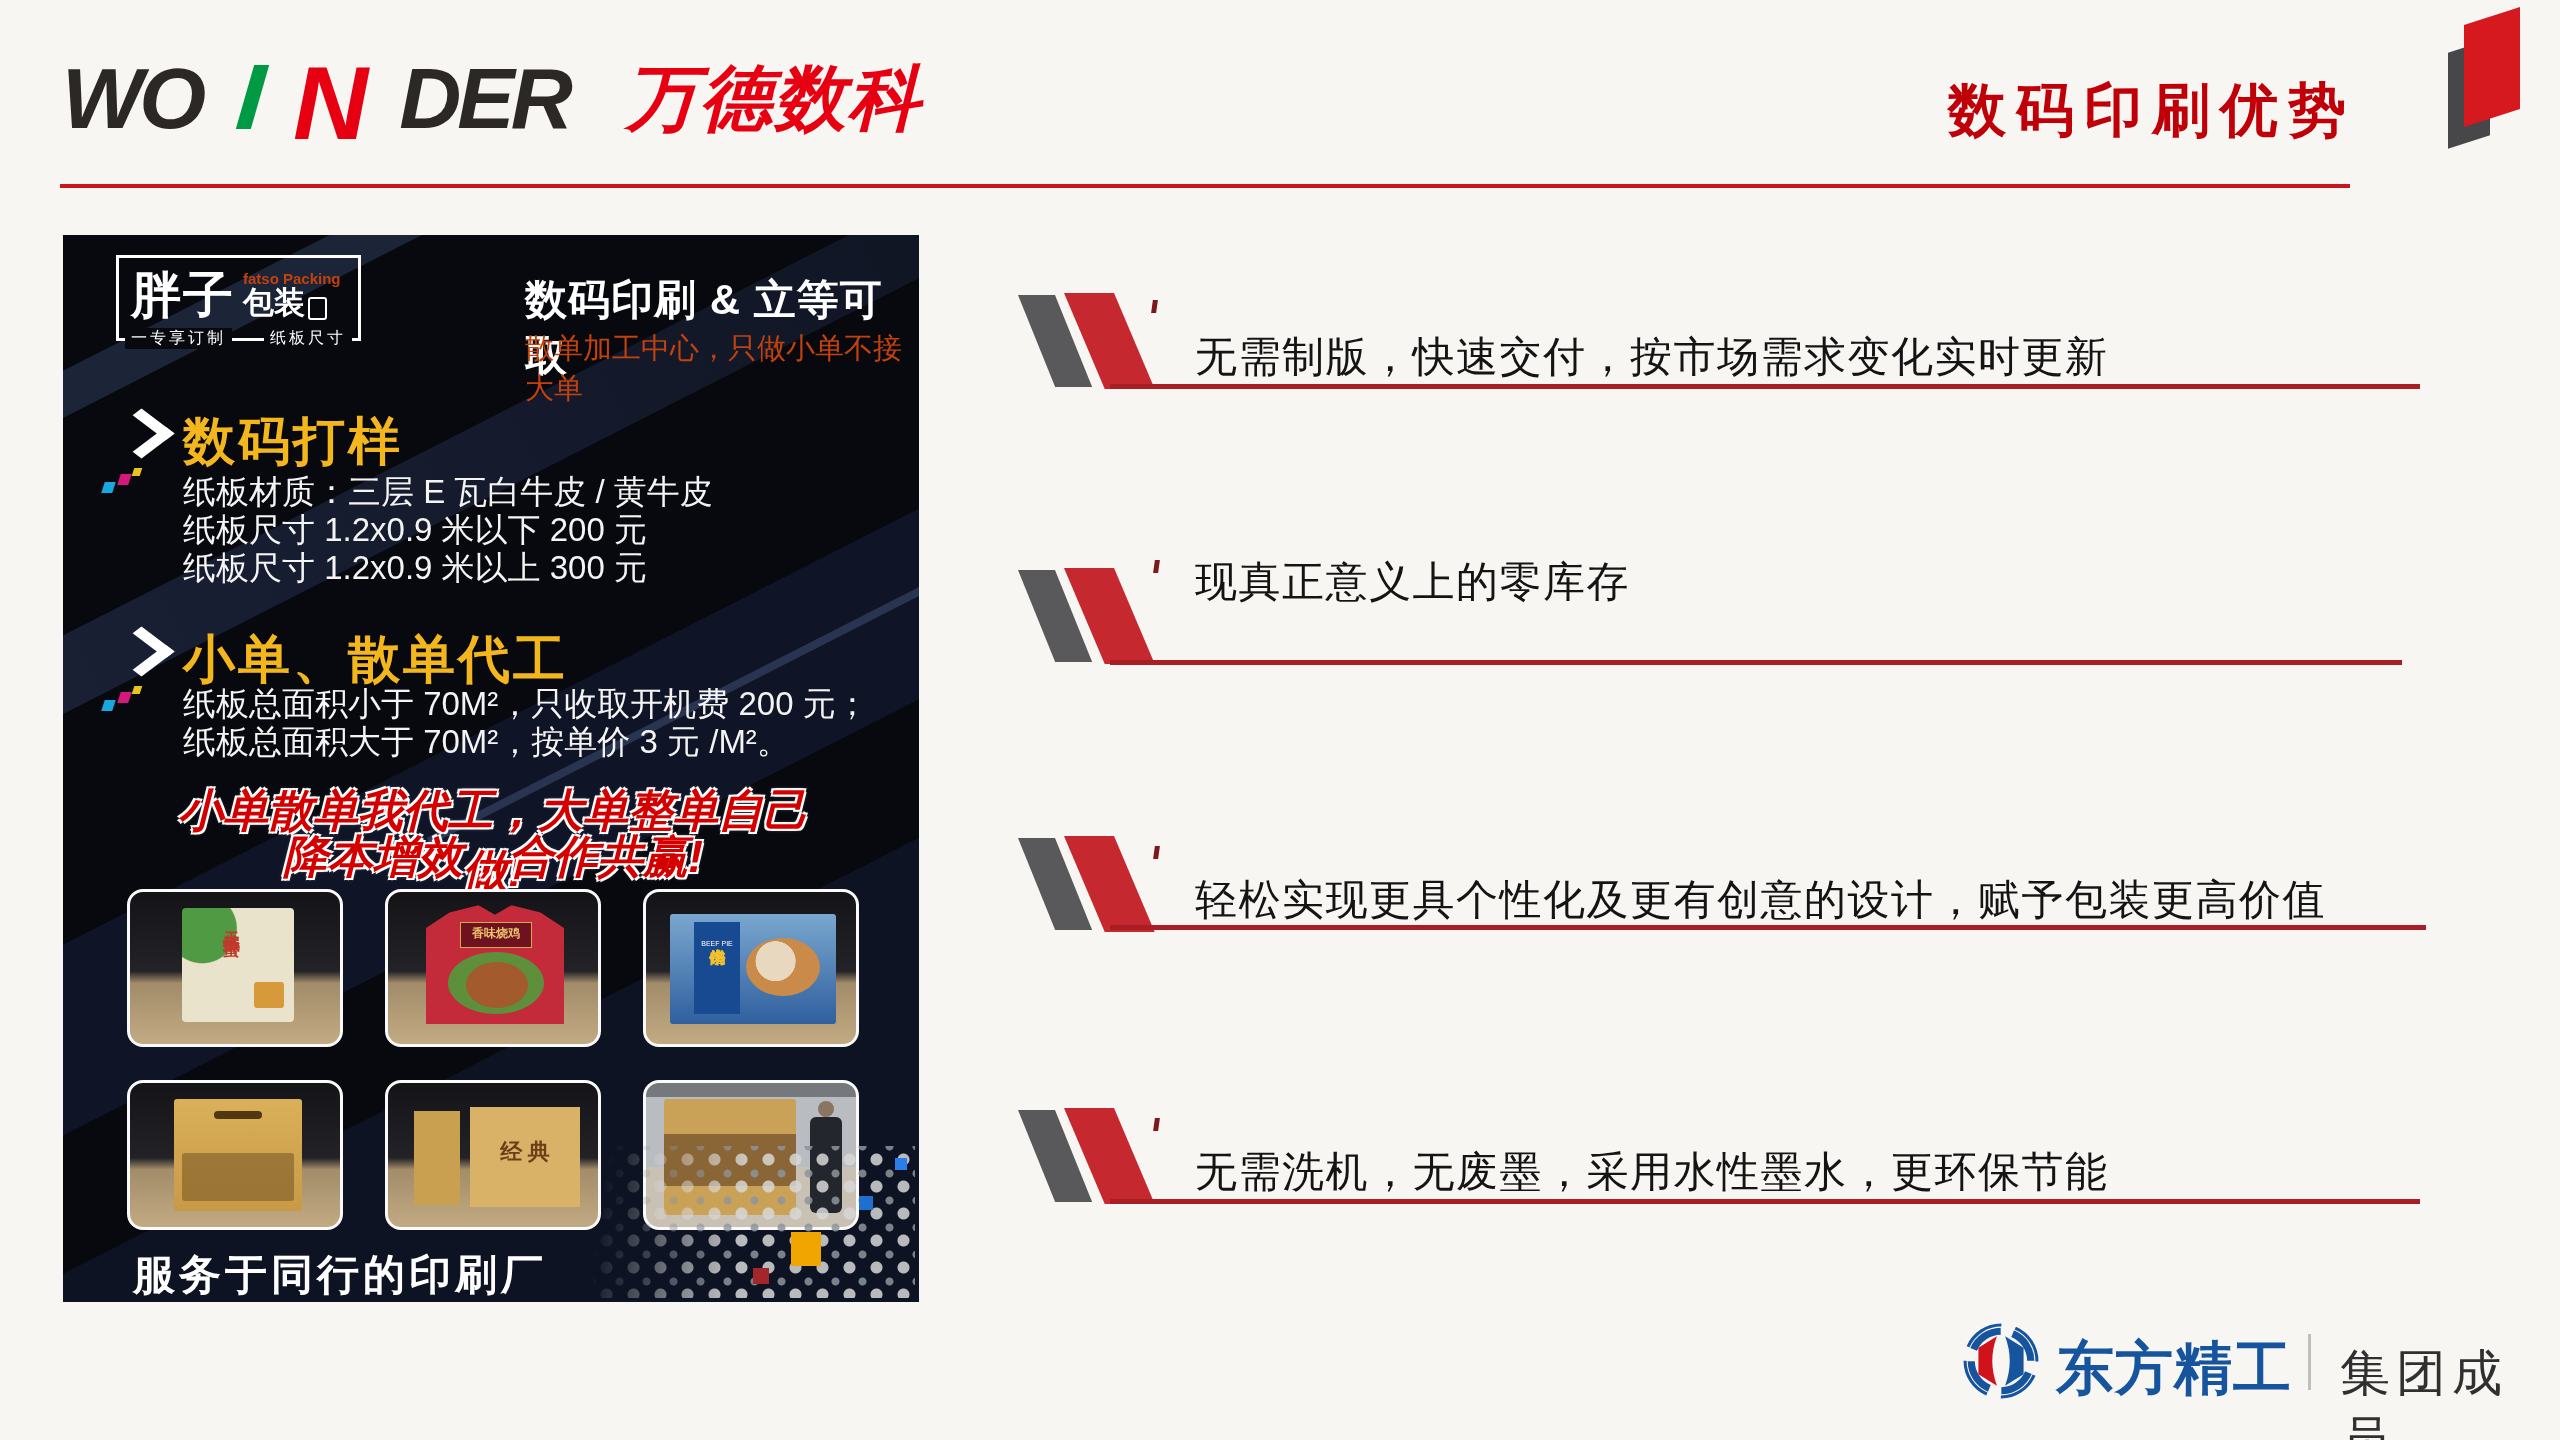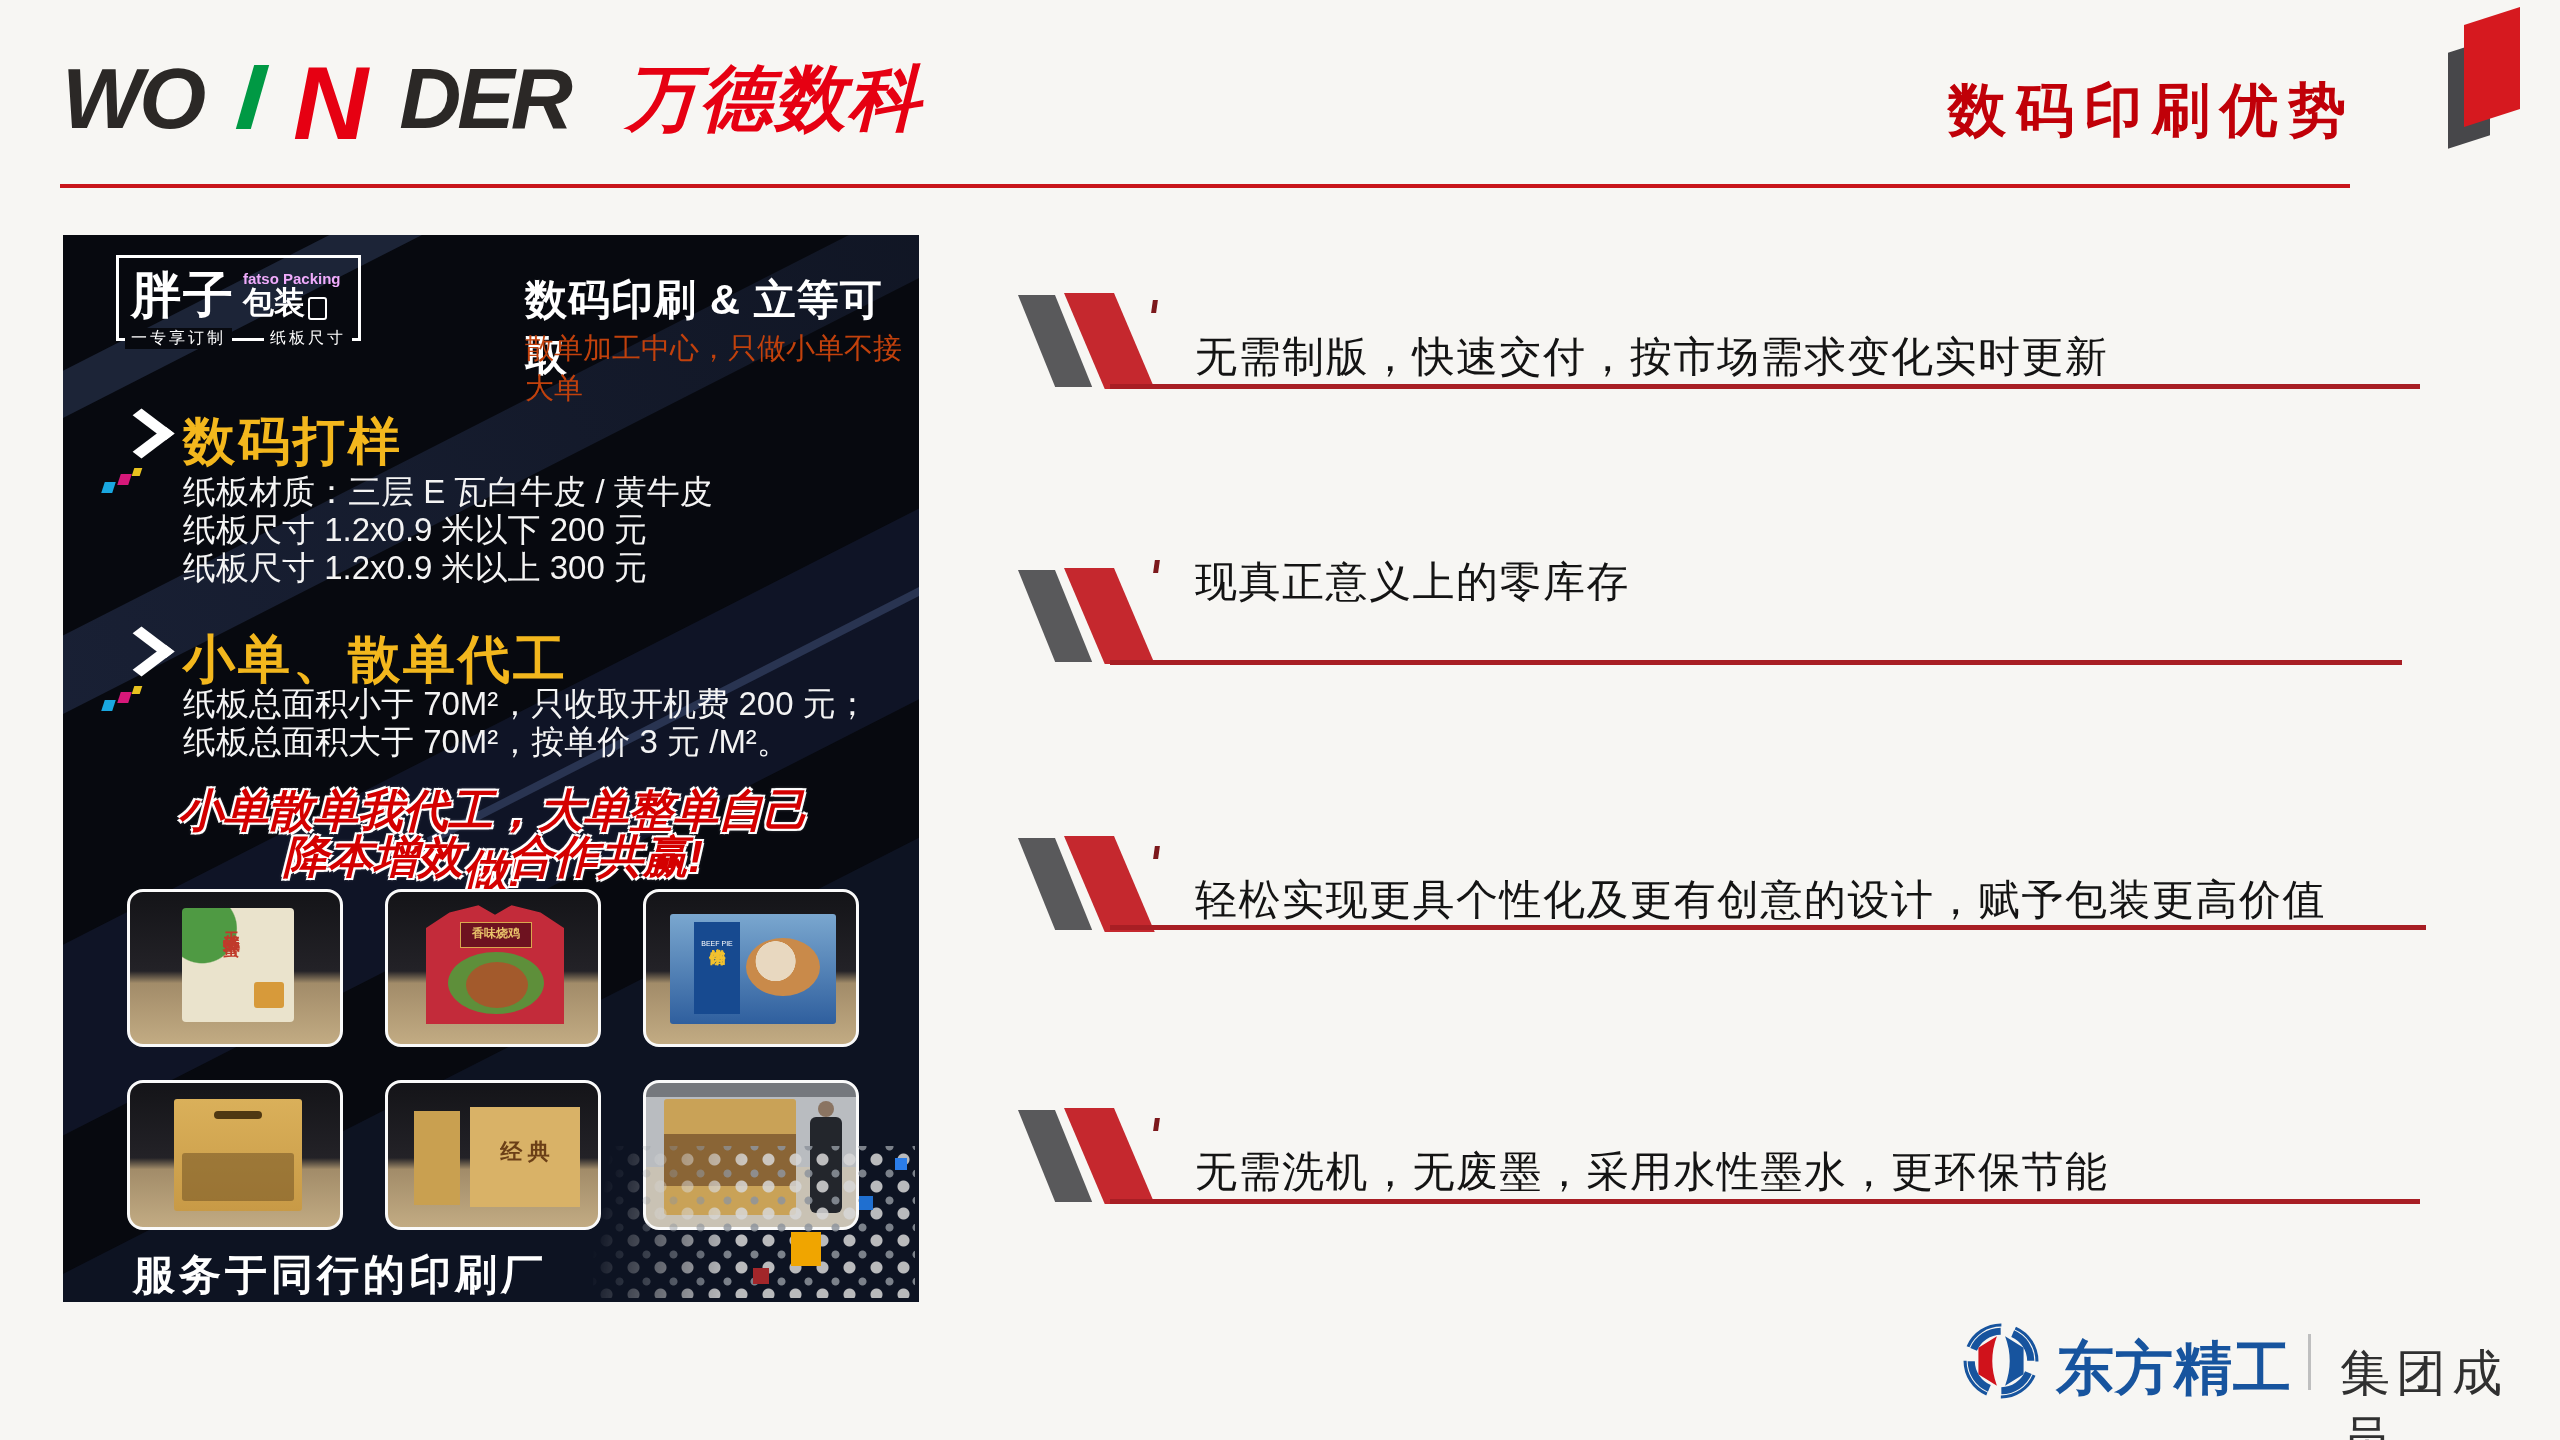--- a/index.html
+++ b/index.html
@@ -26,21 +26,21 @@
   .streak{position:absolute;transform:rotate(-27deg);}
   .s1{left:-250px;top:150px;width:1500px;height:70px;background:linear-gradient(90deg,#2a3658,#10披16);opacity:.55;background:linear-gradient(90deg,#2a3658,#131a2c);}
   .s2{left:-320px;top:450px;width:1700px;height:170px;background:#151d35;opacity:.6;}
   .s3{left:-150px;top:-40px;width:1000px;height:42px;background:#32405f;opacity:.5;}
   .s4{left:-420px;top:820px;width:1800px;height:420px;background:#10172a;opacity:.75;}
   .s5{left:300px;top:330px;width:1200px;height:8px;background:#3a4a6e;opacity:.6;}
 
   .fatso-box{left:53px;top:20px;width:245px;height:86px;border:3px solid #fff;display:flex;align-items:center;padding:4px 10px 10px 12px;box-sizing:border-box;}
   .fatso-big{font-size:50px;font-weight:900;color:#fff;line-height:1;letter-spacing:2px;}
   .fatso-col{display:flex;flex-direction:column;margin-left:8px;}
-  .fatso-en{font-size:15px;color:#f0abfc;font-weight:700;}
+  .fatso-en{font-size:15px;color:#c2410c;font-weight:700;}
   .fatso-sm{font-size:31px;font-weight:900;color:#fff;line-height:1.05;}
   .fatso-seal{display:inline-block;width:15px;height:19px;border:2px solid #fff;border-radius:3px;margin-left:3px;vertical-align:bottom;}
   .fatso-tagrow{position:absolute;left:6px;right:6px;bottom:-11px;display:flex;justify-content:space-between;}
   .fatso-tag{font-size:16px;color:#fff;background:#07090f;padding:0 6px;letter-spacing:3px;}
 
   .p-headline{left:462px;top:37px;font-size:42px;font-weight:800;color:#fff;letter-spacing:1px;}
   .p-subline{left:462px;top:94px;font-size:29px;font-weight:500;color:#c2410c;}
 
   .chev{width:30px;height:30px;border-top:11px solid #fff;border-right:11px solid #fff;transform:rotate(45deg) skew(-8deg,-8deg);}
   .regmarks{position:absolute;}

